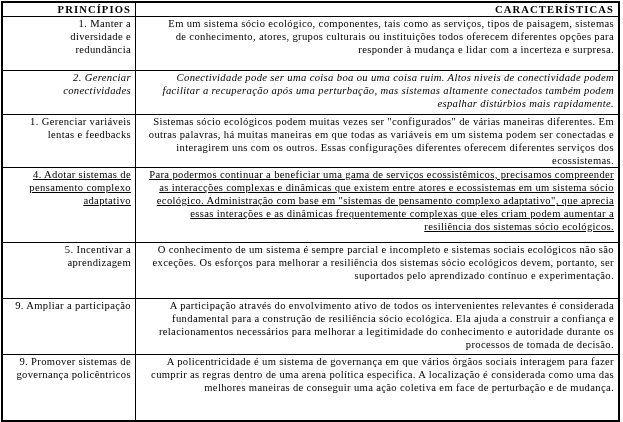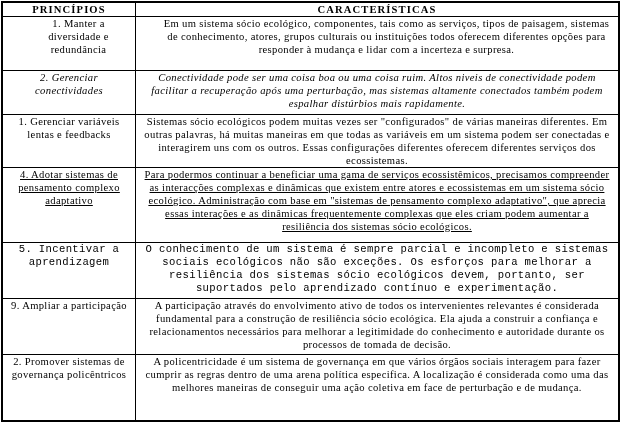--- a/index.html
+++ b/index.html
@@ -10,36 +10,36 @@
       border-collapse: collapse;
       font-family: "Liberation Serif", "DejaVu Serif", serif;
       font-size: 10.6px;
       line-height: 13px;
       color: #000;
       letter-spacing: 0.35px;
     }
     .doc-table td, .doc-table th {
       border: 1px solid #000;
       vertical-align: top;
-      text-align: center;
+      text-align: right;
       padding: 0 4px 0 4px;
     }
     .doc-table { border: 2px solid #000; }
     .col-principle { width: 124px; }
     .doc-table th {
       font-weight: bold;
       letter-spacing: 1.1px;
       height: 13px;
       padding-top: 0;
     }
     .r1 td { height: 53px; padding-left: 23px; }
     .r2 td { height: 43px; font-style: italic; }
     .r3 td { height: 51px; }
     .r4 td { height: 74px; text-decoration: underline; }
-    .r5 td { height: 55px; font-family: Liberation Mono, monospace; }
+    .r5 td { height: 55px; }
     .r6 td { height: 55px; }
     .r7 td { height: 65px; }
   </style>
 </head>
 <body>
 
 <table class="doc-table">
   <thead>
     <tr>
       <th class="col-principle">PRINCÍPIOS</th>
@@ -65,17 +65,17 @@
     </tr>
     <tr class="r5">
       <td>5. Incentivar a aprendizagem</td>
       <td>O conhecimento de um sistema é sempre parcial e incompleto e sistemas sociais ecológicos não são exceções. Os esforços para melhorar a resiliência dos sistemas sócio ecológicos devem, portanto, ser suportados pelo aprendizado contínuo e experimentação.</td>
     </tr>
     <tr class="r6">
       <td>9.  Ampliar a participação</td>
       <td>A participação através do envolvimento ativo de todos os intervenientes relevantes é considerada fundamental para a construção de resiliência sócio ecológica. Ela ajuda a construir a confiança e relacionamentos necessários para melhorar a legitimidade do conhecimento e autoridade durante os processos de tomada de decisão.</td>
     </tr>
     <tr class="r7">
-      <td>2. Promover sistemas de governança policêntricos</td>
+      <td>9. Promover sistemas de governança policêntricos</td>
       <td>A policentricidade é um sistema de governança em que vários órgãos sociais interagem para fazer cumprir as regras dentro de uma arena política especifica. A localização é considerada como uma das melhores maneiras de conseguir uma ação coletiva em face de perturbação e de mudança.</td>
     </tr>
   </tbody>
 </table>
 
 </body></html>

